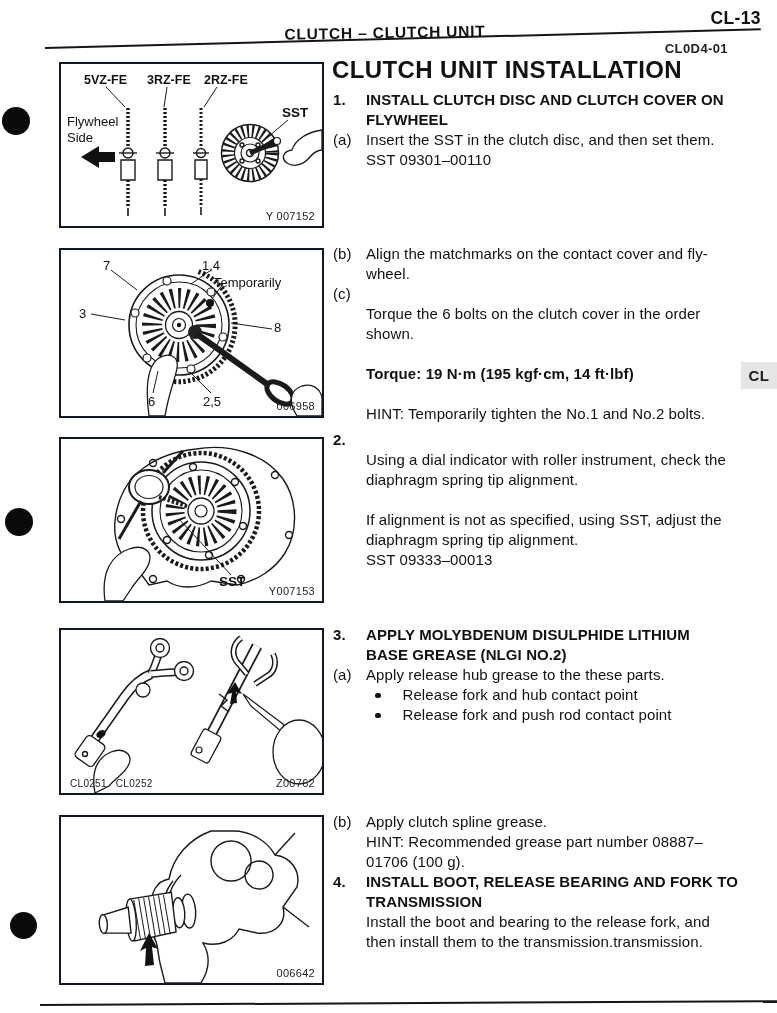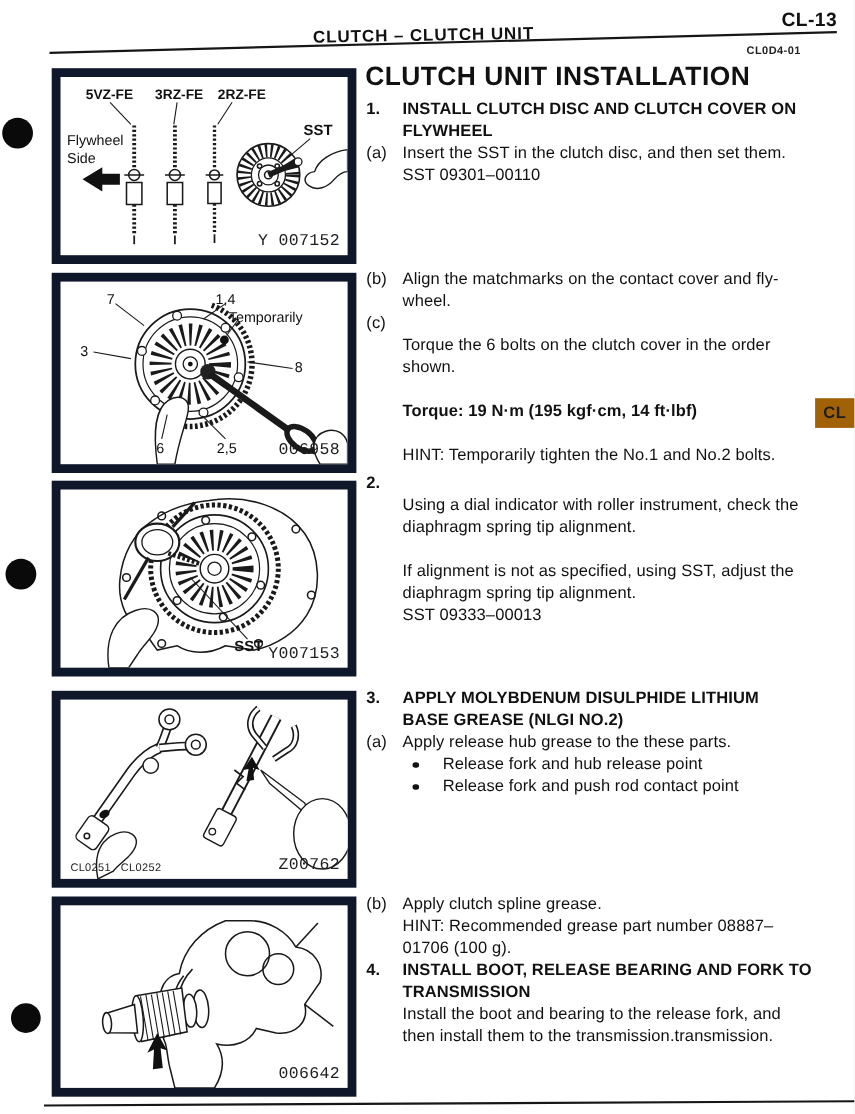--- a/index.html
+++ b/index.html
@@ -5,35 +5,35 @@
   html,body{margin:0;padding:0;background:#e8e8e8;}
   .page{position:relative;width:777px;height:1013px;background:#ffffff;
         font-family:"Liberation Sans",sans-serif;color:#111;overflow:hidden;}
 
   
   .hdr-title{position:absolute;left:45px;top:24px;width:680px;text-align:center;
              font-weight:700;font-size:15.5px;letter-spacing:.8px;transform:rotate(-1deg);}
   .hdr-rule{position:absolute;left:45px;top:47px;width:716px;height:2.2px;background:#161616;
             transform:rotate(-1.5deg);transform-origin:left center;}
   .page-num{position:absolute;top:8px;right:16px;font-weight:700;font-size:17.5px;letter-spacing:.4px;}
-  .doc-code{position:absolute;top:41px;right:49px;font-weight:700;font-size:10px;letter-spacing:.4px;color:#222;}
+  .doc-code{position:absolute;top:41px;right:49px;font-weight:700;font-size:13px;letter-spacing:.4px;color:#222;}
   .bot-rule{position:absolute;left:40px;top:1004px;width:737px;height:1.8px;background:#161616;
             transform:rotate(-.3deg);transform-origin:left center;}
 
   
   .hole{position:absolute;background:#0a0a0a;border-radius:50%;}
-  .tab{position:absolute;left:741px;top:362px;width:36px;height:27px;background:#a16207;
+  .tab{position:absolute;left:741px;top:362px;width:36px;height:27px;background:#e5e5e5;
        color:#1c1c1c;font-weight:700;font-size:15px;text-align:center;line-height:27px;letter-spacing:.5px;}
 
   
-  .fig{position:absolute;left:47px;border:8px solid #0f172a;background:#fff;}
+  .fig{position:absolute;left:59px;border:2px solid #0f172a;background:#fff;}
   .fig svg{position:absolute;left:0;top:0;}
   .figlbl{position:absolute;font-weight:700;font-size:12.5px;line-height:14px;white-space:pre-line;}
   .co{position:absolute;font-size:13px;line-height:14px;}
-  .figcode{position:absolute;right:7px;bottom:4px;font-size:15px;letter-spacing:.3px;color:#1d1d1d;font-family:Liberation Mono, monospace;}
+  .figcode{position:absolute;right:7px;bottom:4px;font-size:11px;letter-spacing:.3px;color:#1d1d1d;}
   .figcode-l{position:absolute;left:9px;bottom:4px;font-size:10px;letter-spacing:.3px;color:#1d1d1d;}
   .figcode-l span{margin-right:9px;}
 
   
   .title{position:absolute;left:332px;top:56px;font-size:24px;font-weight:700;letter-spacing:.4px;}
   .tblock{position:absolute;left:333px;width:443px;font-size:15px;line-height:20px;letter-spacing:.1px;}
   .row{display:flex;align-items:flex-start;}
   .num{width:33px;flex:none;font-weight:700;}
   .albl{width:33px;flex:none;}
   .txt{flex:1;white-space:pre-line;}
@@ -322,21 +322,21 @@
       <span class="num">3.</span>
       <div class="txt b">APPLY MOLYBDENUM DISULPHIDE LITHIUM
 BASE GREASE (NLGI NO.2)</div>
     </div>
     <div class="row">
       <span class="albl">(a)</span>
       <div class="txt">Apply release hub grease to the these parts.</div>
     </div>
     <div class="brow">
         <span class="bdot"></span>
-      <div class="btxt">Release fork and hub release point</div>
+      <div class="btxt">Release fork and hub contact point</div>
       </div>
     <div class="brow">
         <span class="bdot"></span>
       <div class="btxt">Release fork and push rod contact point</div>
       </div>
   </div>
 
   <div class="tblock" style="top:812px;">
     <div class="row">
       <span class="albl">(b)</span>

